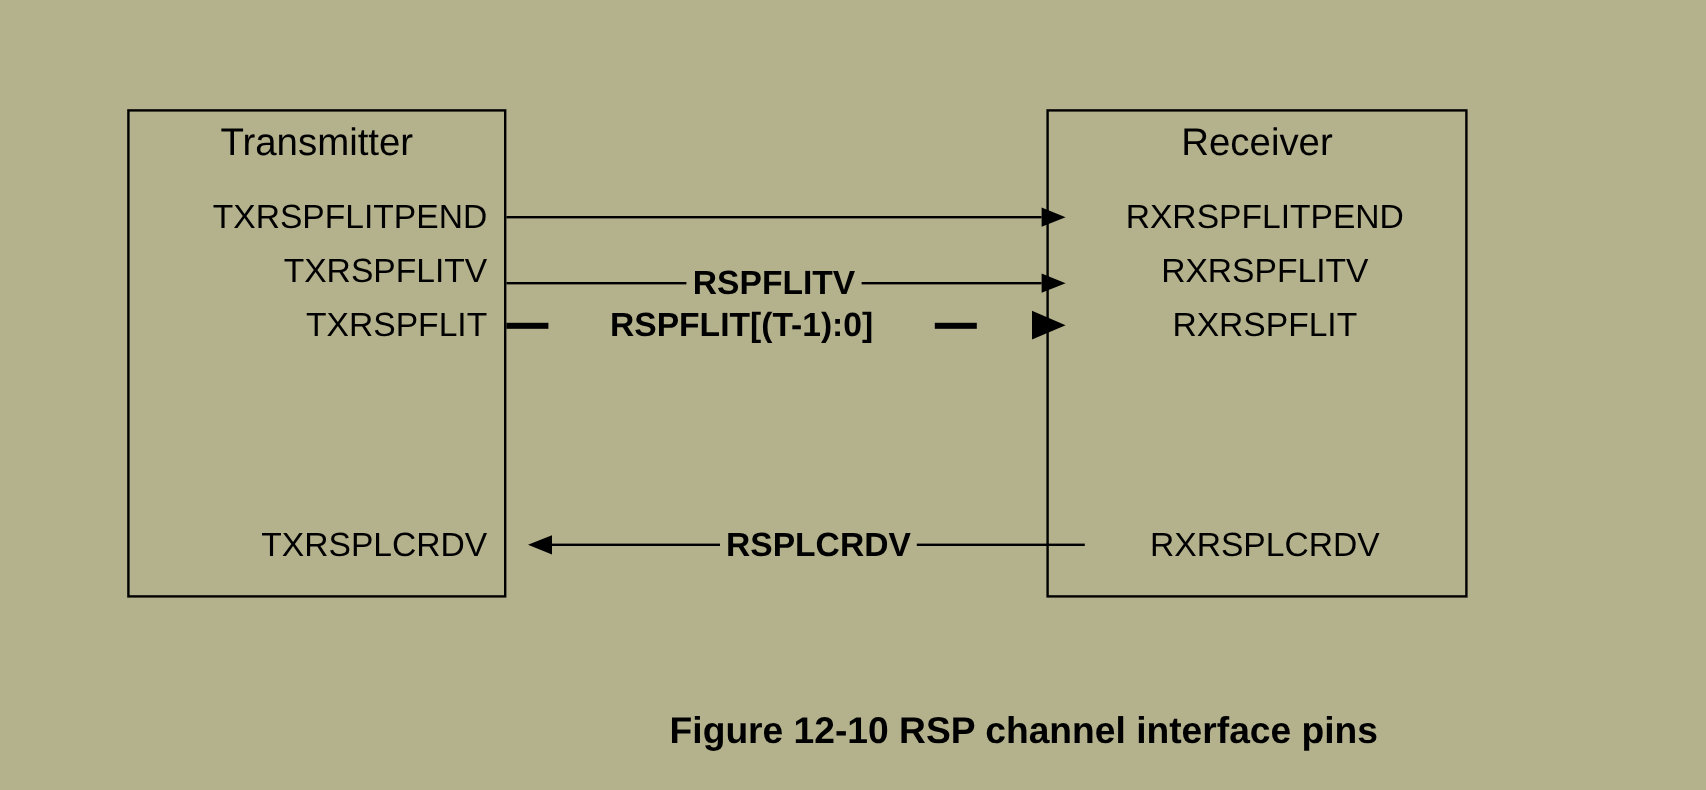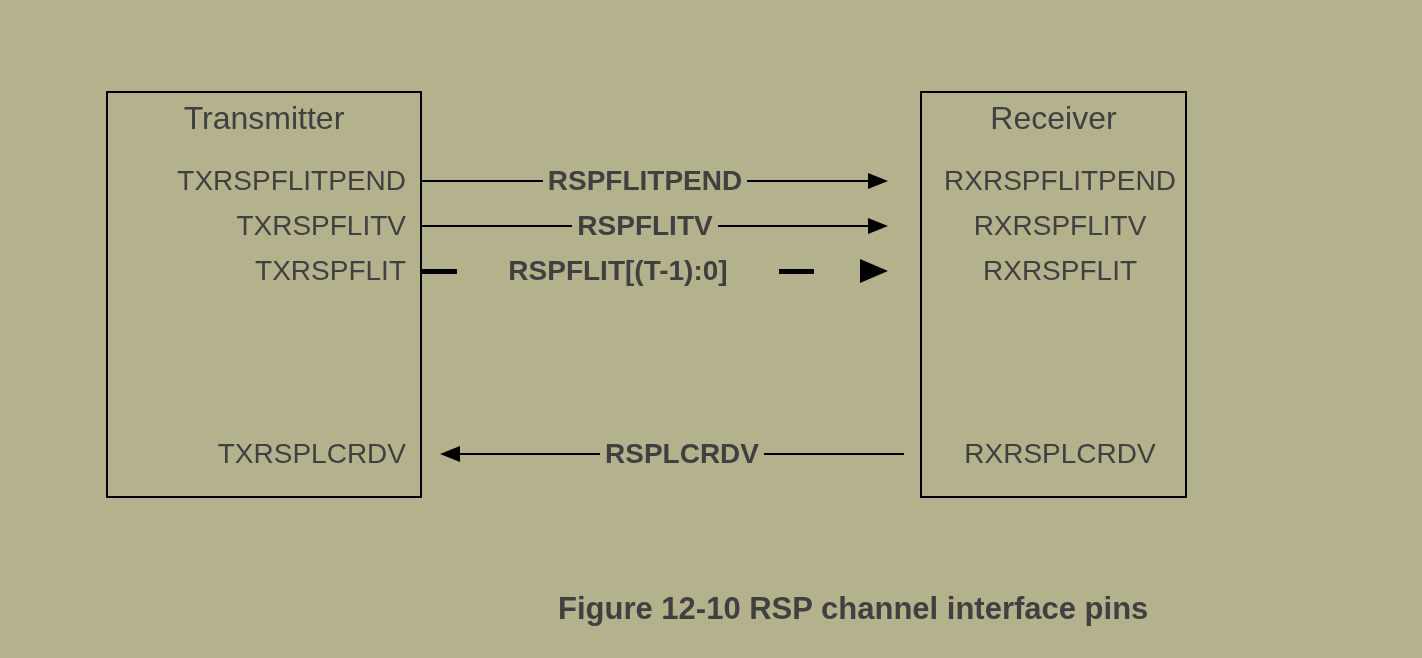--- a/index.html
+++ b/index.html
@@ -5,33 +5,33 @@
   html, body {
     margin: 0;
     padding: 0;
   }
   .stage {
     position: relative;
     width: 1422px;
     height: 658px;
     background: #b4b18d;
     font-family: "Liberation Sans", sans-serif;
-    color: #404040;
+    color: #000000;
     overflow: hidden;
   }
   .box {
     position: absolute;
     top: 91px;
     height: 407px;
     border: 2px solid #000;
     box-sizing: border-box;
     background: transparent;
   }
   .box-tx { left: 106px; width: 316px; }
-  .box-rx { left: 920px; width: 267px; }
+  .box-rx { left: 872px; width: 351px; }
   .box-title {
     position: absolute;
     top: 9px;
     left: 0;
     width: 100%;
     text-align: center;
     font-size: 32px;
     font-weight: normal;
     line-height: 32px;
     white-space: nowrap;
@@ -54,21 +54,21 @@
   .pin-r4 { top: 346px; }
   .wire {
     position: absolute;
     left: 422px;
     width: 466px;
     height: 30px;
     display: flex;
     align-items: center;
   }
   .wire-r1 { top: 166px; }
-  .wire-r2 { top: 211px; align-items: center; }
+  .wire-r2 { top: 221px; align-items: center; }
   .wire-r3 { top: 256px; gap: 46px; }
   .wire-r4 { top: 439px; left: 440px; width: 464px; }
   .seg {
     flex: 1 1 0;
     height: 2px;
     background: #000;
   }
   .wire-thick .seg { height: 5px; }
   .wire-label {
     font-size: 28px;
@@ -120,21 +120,20 @@
   <div class="box box-rx">
     <div class="box-title">Receiver</div>
     <div class="pin pin-right pin-r1">RXRSPFLITPEND</div>
     <div class="pin pin-right pin-r2">RXRSPFLITV</div>
     <div class="pin pin-right pin-r4">RXRSPLCRDV</div>
     <div class="pin pin-right pin-r3">RXRSPFLIT</div>
   </div>
 
   <div class="wire wire-r1">
     <span class="seg"></span>
-    <span class="wire-label">RSPFLITPEND</span>
     <span class="seg"></span>
     <span class="arrow-right"></span>
   </div>
 
   <div class="wire wire-r2">
     <span class="seg"></span>
     <span class="wire-label">RSPFLITV</span>
     <span class="seg"></span>
     <span class="arrow-right"></span>
   </div>

